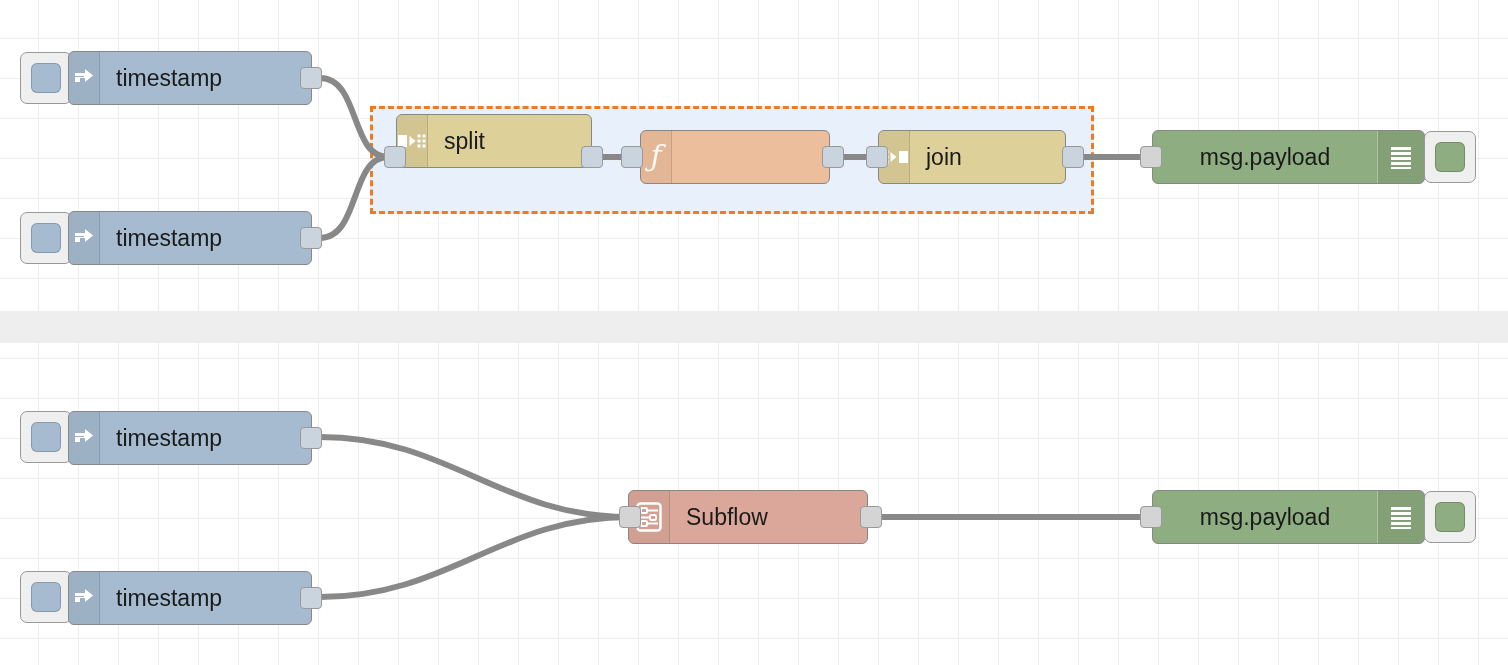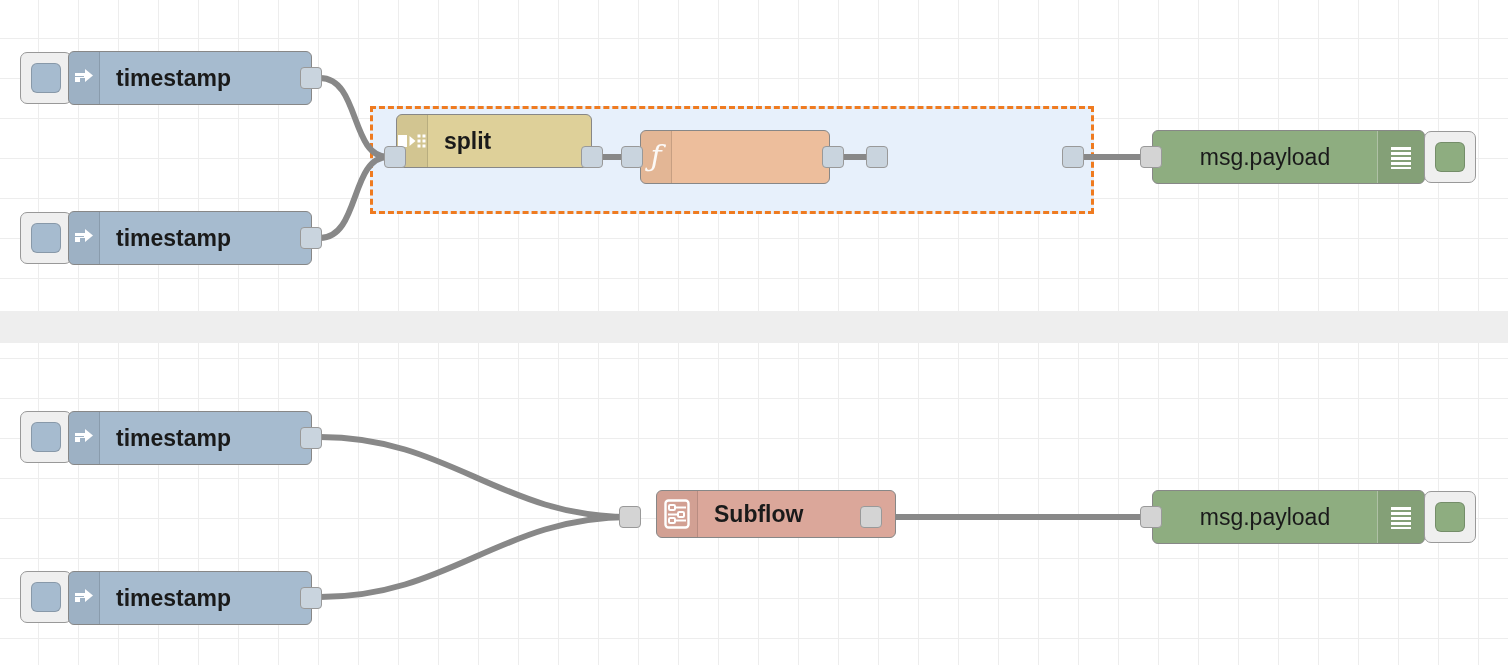--- a/index.html
+++ b/index.html
@@ -74,21 +74,21 @@
     flex: none;
   }
   .node-label {
     flex: 1 1 auto;
     display: flex;
     align-items: center;
     color: #1a1a1a;
     font-size: 23px;
     letter-spacing: 0px;
   }
-  .lbl-left  { justify-content: flex-start; padding-left: 16px; font-weight: bold; }
+  .lbl-left  { justify-content: flex-start; padding-left: 16px; }
   .lbl-center{ justify-content: center; }
 
   
   .node-inject { background: #a6bbcf; }
   .node-inject .node-icon-box {
     background: rgba(0,0,0,0.05);
     border-right: 1px solid rgba(0,0,0,0.12);
   }
   
   .node-yellow { background: #ded099; }
@@ -236,20 +236,37 @@
 
   <div class="node node-func" style="left:640px; top:130px; width:190px; height:54px;">
     <div class="node-icon-box">
       <span class="fn-glyph">ƒ</span>
     </div>
     <div class="node-label lbl-center"></div>
   </div>
   <div class="port port-blue" style="left:621px; top:146px;"></div>
   <div class="port port-blue" style="left:822px; top:146px;"></div>
 
+  <div class="node node-yellow" style="left:878px; top:130px; width:188px; height:54px;">
+    <div class="node-icon-box">
+      <svg class="ic" width="30" height="20" viewBox="0 0 30 20" aria-hidden="true">
+        <g fill="#ffffff">
+          <rect x="1.5" y="3.5" width="3" height="3"></rect>
+            <rect x="6.5" y="3.5" width="3" height="3"></rect>
+          <rect x="1.5" y="8.5" width="3" height="3"></rect>
+            <rect x="6.5" y="8.5" width="3" height="3"></rect>
+          <rect x="1.5" y="13.5" width="3" height="3"></rect>
+            <rect x="6.5" y="13.5" width="3" height="3"></rect>
+        </g>
+        <path d="M11.5 5 L17.5 10 L11.5 15 Z" fill="#ffffff"></path>
+        <rect x="20" y="4" width="9" height="12" fill="#ffffff"></rect>
+      </svg>
+    </div>
+    <div class="node-label lbl-left">join</div>
+  </div>
   <div class="port port-blue" style="left:866px; top:146px;"></div>
   <div class="port port-blue" style="left:1062px; top:146px;"></div>
 
   <div class="node node-debug" style="left:1152px; top:130px; width:273px; height:54px;">
     <div class="node-label lbl-center">msg.payload</div>
     <div class="node-icon-box" style="width:46px;">
       <svg class="ic" width="22" height="24" viewBox="0 0 22 24" aria-hidden="true">
         <g fill="#ffffff">
           <rect x="1" y="2" width="20" height="3"></rect>
           <rect x="1" y="7" width="20" height="3"></rect>
@@ -284,21 +301,21 @@
   <div class="node node-inject" style="left:68px; top:571px; width:244px; height:54px;">
     <div class="node-icon-box">
       <svg class="ic" width="24" height="24" viewBox="0 0 24 24" aria-hidden="true">
         <path d="M3 7 H13 V3 L21 9.5 L13 16 V12 H8 V16 H3 V11 H12 V10 H3 Z" fill="#ffffff"></path>
       </svg>
     </div>
     <div class="node-label lbl-left">timestamp</div>
   </div>
   <div class="port port-blue" style="left:300px; top:587px;"></div>
 
-  <div class="node node-subflow" style="left:656px; top:490px; width:240px; height:48px;">
+  <div class="node node-subflow" style="left:628px; top:490px; width:240px; height:54px;">
     <div class="node-icon-box" style="width:40px;">
       <svg class="ic" width="26" height="30" viewBox="0 0 26 30" aria-hidden="true">
         <rect x="1.5" y="1.5" width="23" height="27" rx="3" fill="none" stroke="#ffffff" stroke-width="2.4"></rect>
         <rect x="5" y="6" width="6" height="5" rx="1.2" fill="none" stroke="#ffffff" stroke-width="2"></rect>
         <rect x="14" y="13" width="6" height="5" rx="1.2" fill="none" stroke="#ffffff" stroke-width="2"></rect>
         <rect x="5" y="19" width="6" height="5" rx="1.2" fill="none" stroke="#ffffff" stroke-width="2"></rect>
         <path d="M11 8.5 H22" stroke="#ffffff" stroke-width="2" fill="none"></path>
         <path d="M4 15.5 H14" stroke="#ffffff" stroke-width="2" fill="none"></path>
         <path d="M11 21.5 H22" stroke="#ffffff" stroke-width="2" fill="none"></path>
       </svg>

